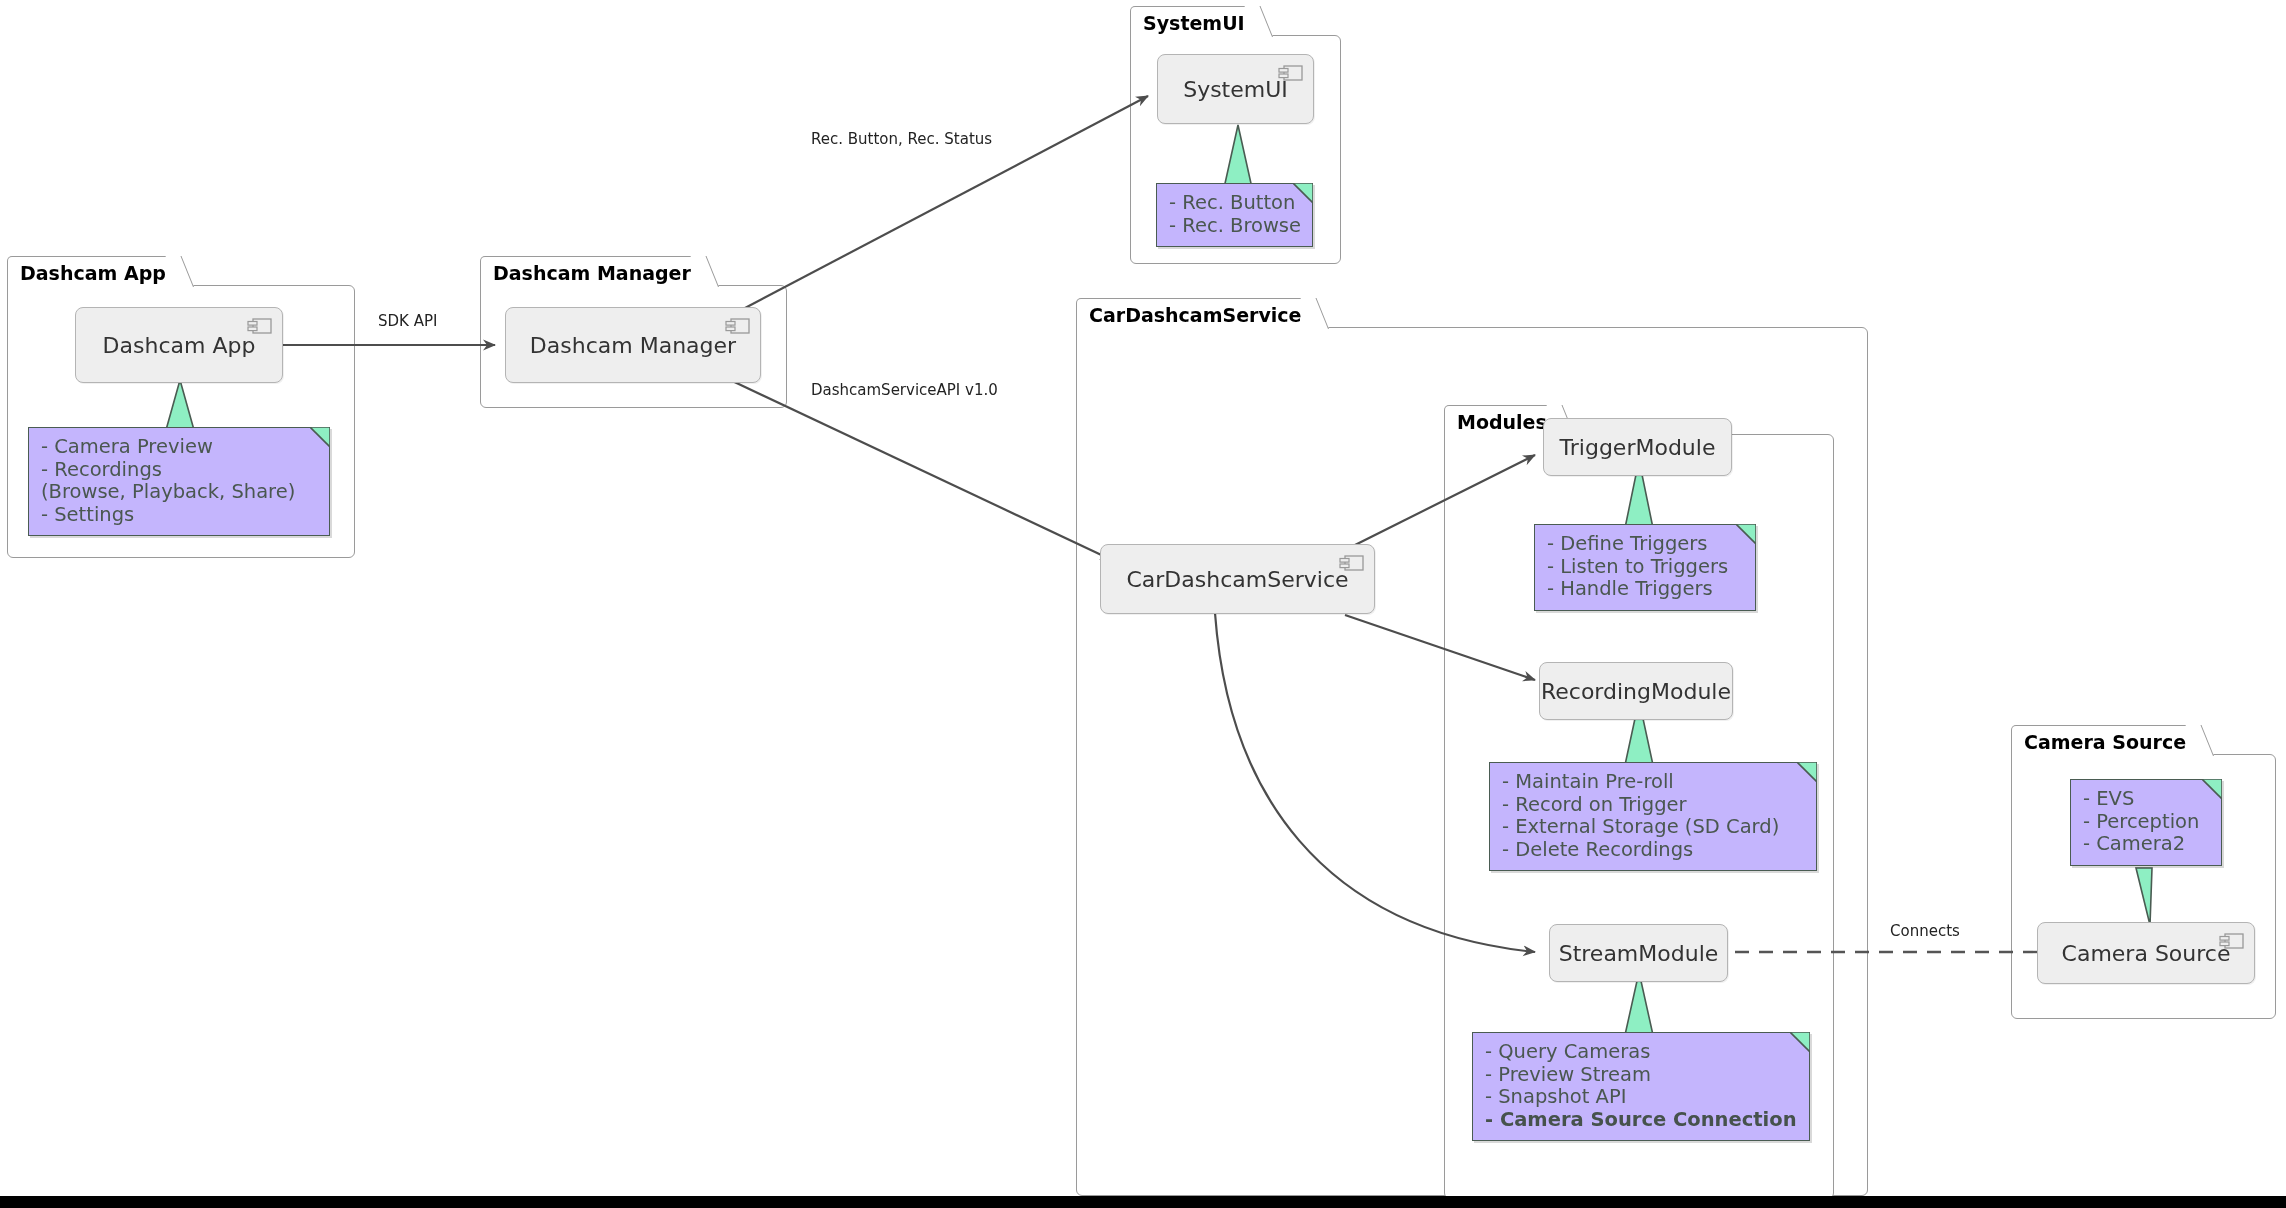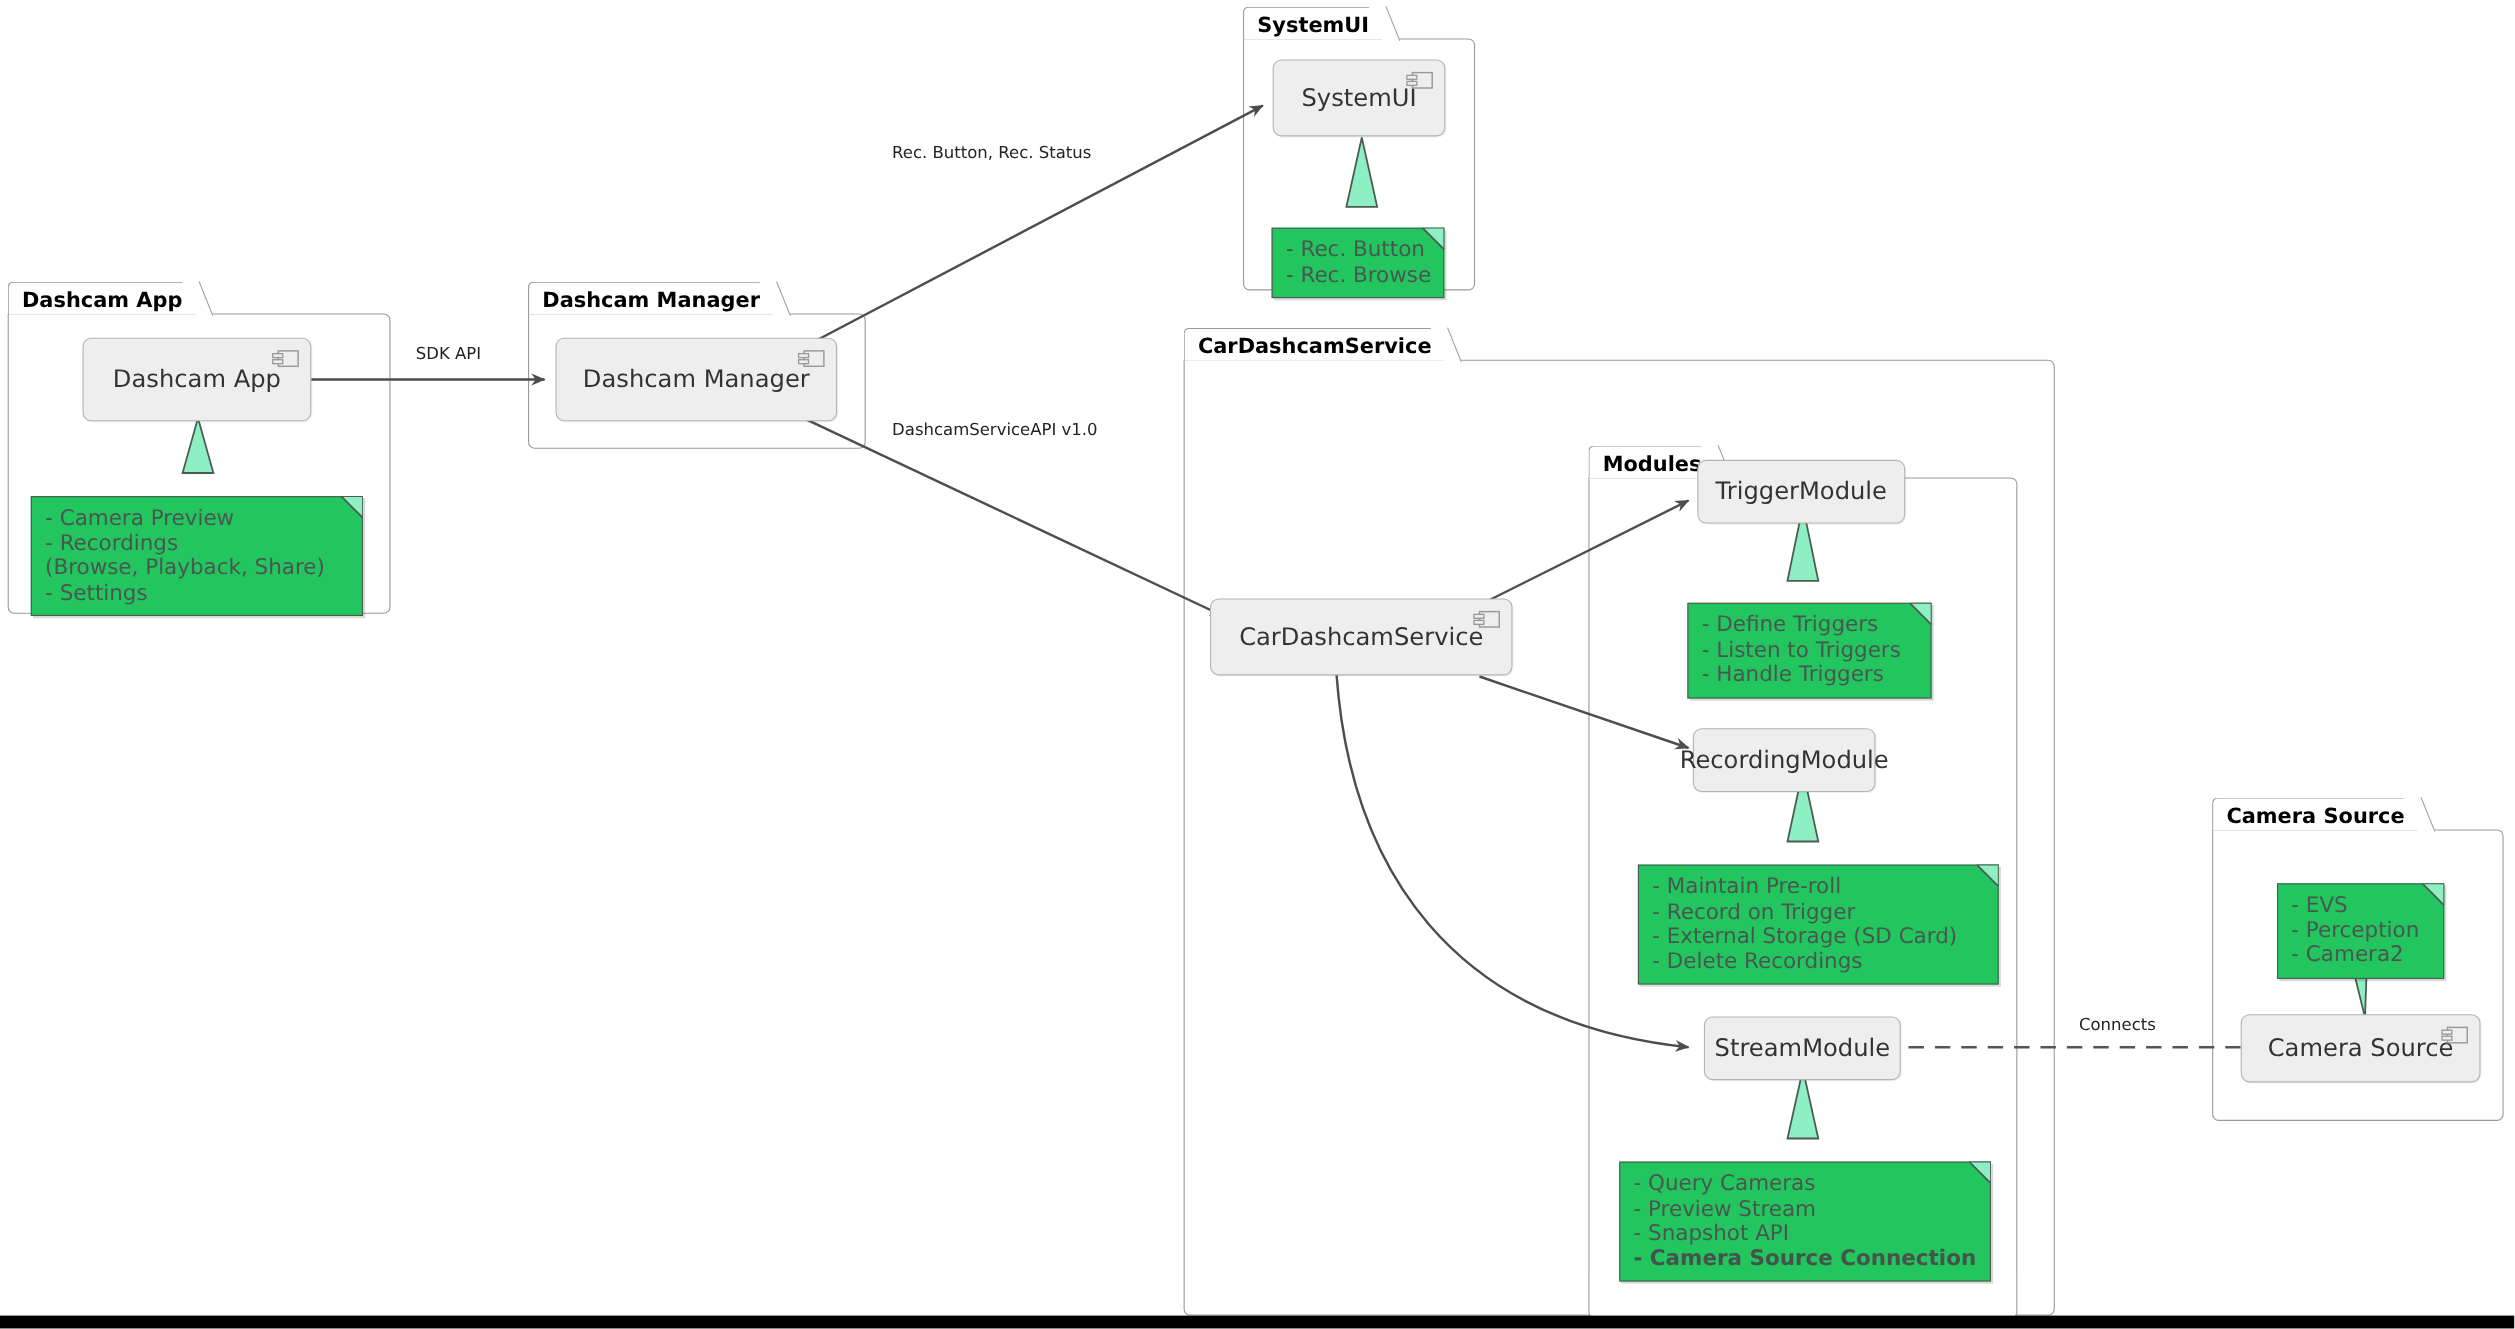--- a/index.html
+++ b/index.html
@@ -82,29 +82,28 @@
     position: absolute;
     right: 10px;
     top: 9px;
     width: 26px;
     height: 18px;
   }
   
   .note {
     position: absolute;
     box-sizing: border-box;
-    background: #22c55e;
+    background: #c4b5fd;
     border: 1.6px solid #4a5c52;
     color: #4a5750;
     font-size: 19.5px;
     line-height: 22.5px;
     padding: 8px 24px 9px 12px;
     z-index: 5;
     box-shadow: 2px 2px 0 rgba(0,0,0,0.15);
-    margin-top: 24px;
   }
   .note .fold {
     position: absolute;
     top: -1px;
     right: -1px;
     width: 20px;
     height: 20px;
   }
   .note .nline { white-space: nowrap; }
   .note .nline.bold { font-weight: bold; color: #46524c; }
@@ -290,21 +289,21 @@
     <svg class="fold" viewBox="0 0 20 20">
       <path d="M0,0 L20,20 L20,0 Z" fill="#8EEFC3"></path>
       <path d="M0,0 L20,20" stroke="#4a5c52" stroke-width="1.6" fill="none"></path>
       <path d="M20,20 L20,0 L0,0" stroke="#4a5c52" stroke-width="1.6" fill="none"></path>
     </svg>
     <div class="nline">- Define Triggers</div>
     <div class="nline">- Listen to Triggers</div>
     <div class="nline">- Handle Triggers</div>
   </div>
 
-  <div class="comp" style="left:1539px; top:662px; width:166px; height:58px;">
+  <div class="comp" style="left:1539px; top:662px; width:194px; height:58px;">
     <span>RecordingModule</span>
   </div>
   <div class="note" style="left:1489px; top:762px; width:328px;">
     <svg class="fold" viewBox="0 0 20 20">
       <path d="M0,0 L20,20 L20,0 Z" fill="#8EEFC3"></path>
       <path d="M0,0 L20,20" stroke="#4a5c52" stroke-width="1.6" fill="none"></path>
       <path d="M20,20 L20,0 L0,0" stroke="#4a5c52" stroke-width="1.6" fill="none"></path>
     </svg>
     <div class="nline">- Maintain Pre-roll</div>
     <div class="nline">- Record on Trigger</div>

